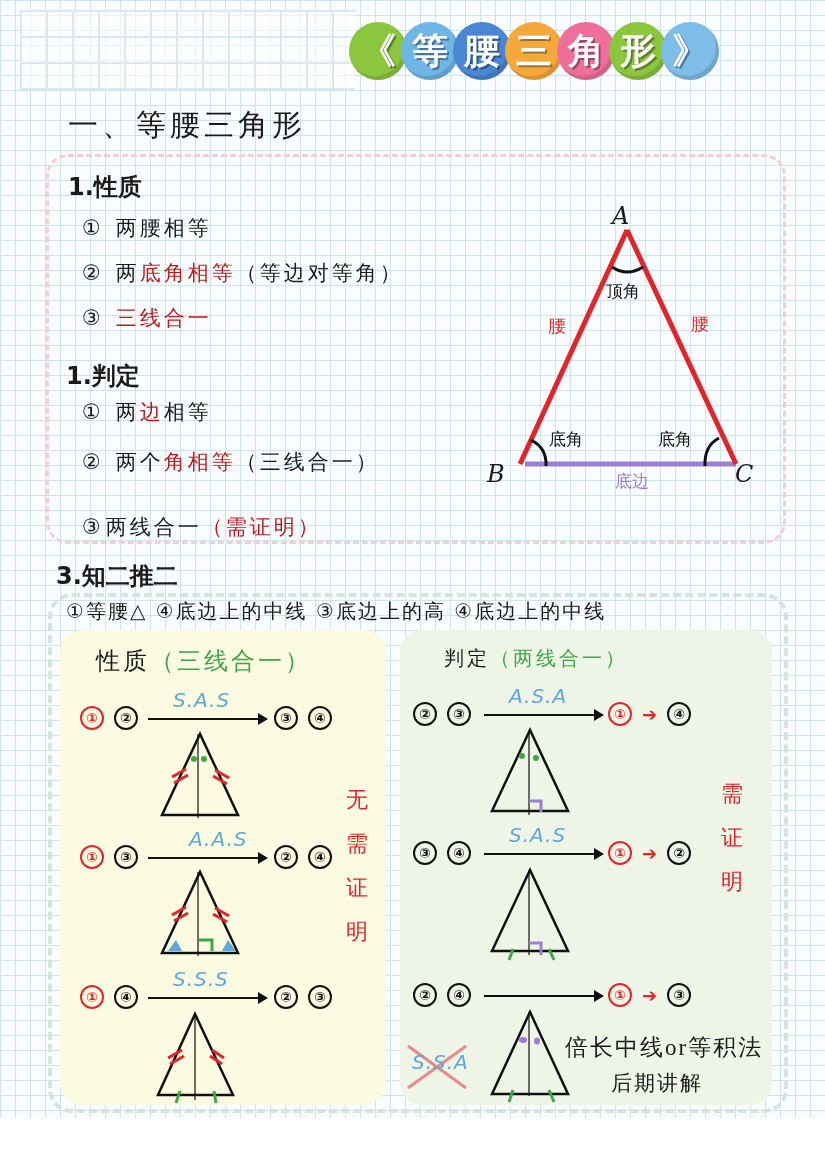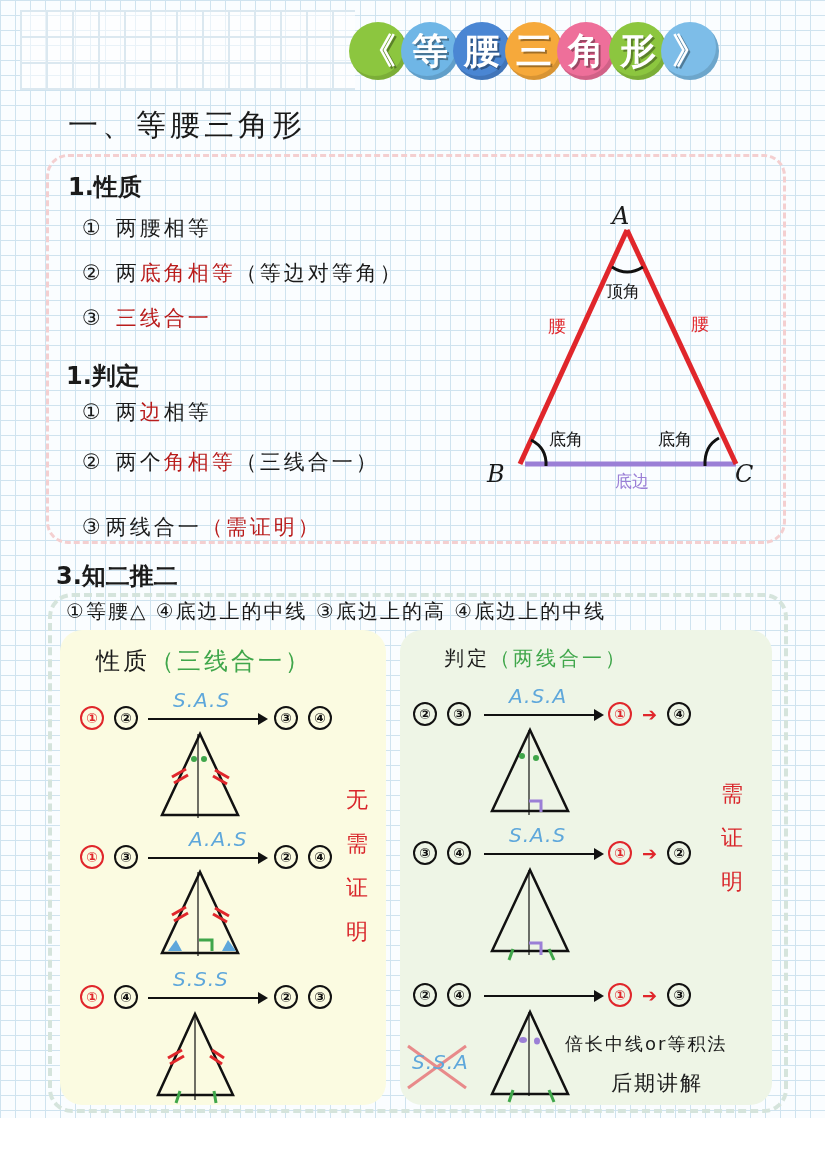--- a/index.html
+++ b/index.html
@@ -237,21 +237,21 @@
       <line x1="549" y1="1090" x2="554" y2="1102"></line>
     </g>
 
   <g stroke="#e88a8a" stroke-width="3">
       <line x1="408" y1="1046" x2="466" y2="1088"></line>
       <line x1="466" y1="1046" x2="408" y2="1088"></line>
     </g>
 </svg>
 <div class="law" style="left:412px;top:1050px;">S.S.A</div>
 
-<div class="line" style="left:565px;top:1032px;font-size:18px;letter-spacing:2px;">倍长中线or等积法</div>
+<div class="line" style="left:565px;top:1032px;font-size:23px;letter-spacing:2px;font-family:Liberation Serif, serif;">倍长中线or等积法</div>
 <div class="line" style="left:611px;top:1069px;font-size:21px;letter-spacing:2px;">后期讲解</div>
 
 <div class="vert" style="left:345px;top:778px;" id="note-left">
     <div>无</div>
     <div>需</div>
     <div>证</div>
     <div>明</div>
   </div>
 <div class="vert" style="left:720px;top:772px;" id="note-right">
     <div>需</div>

